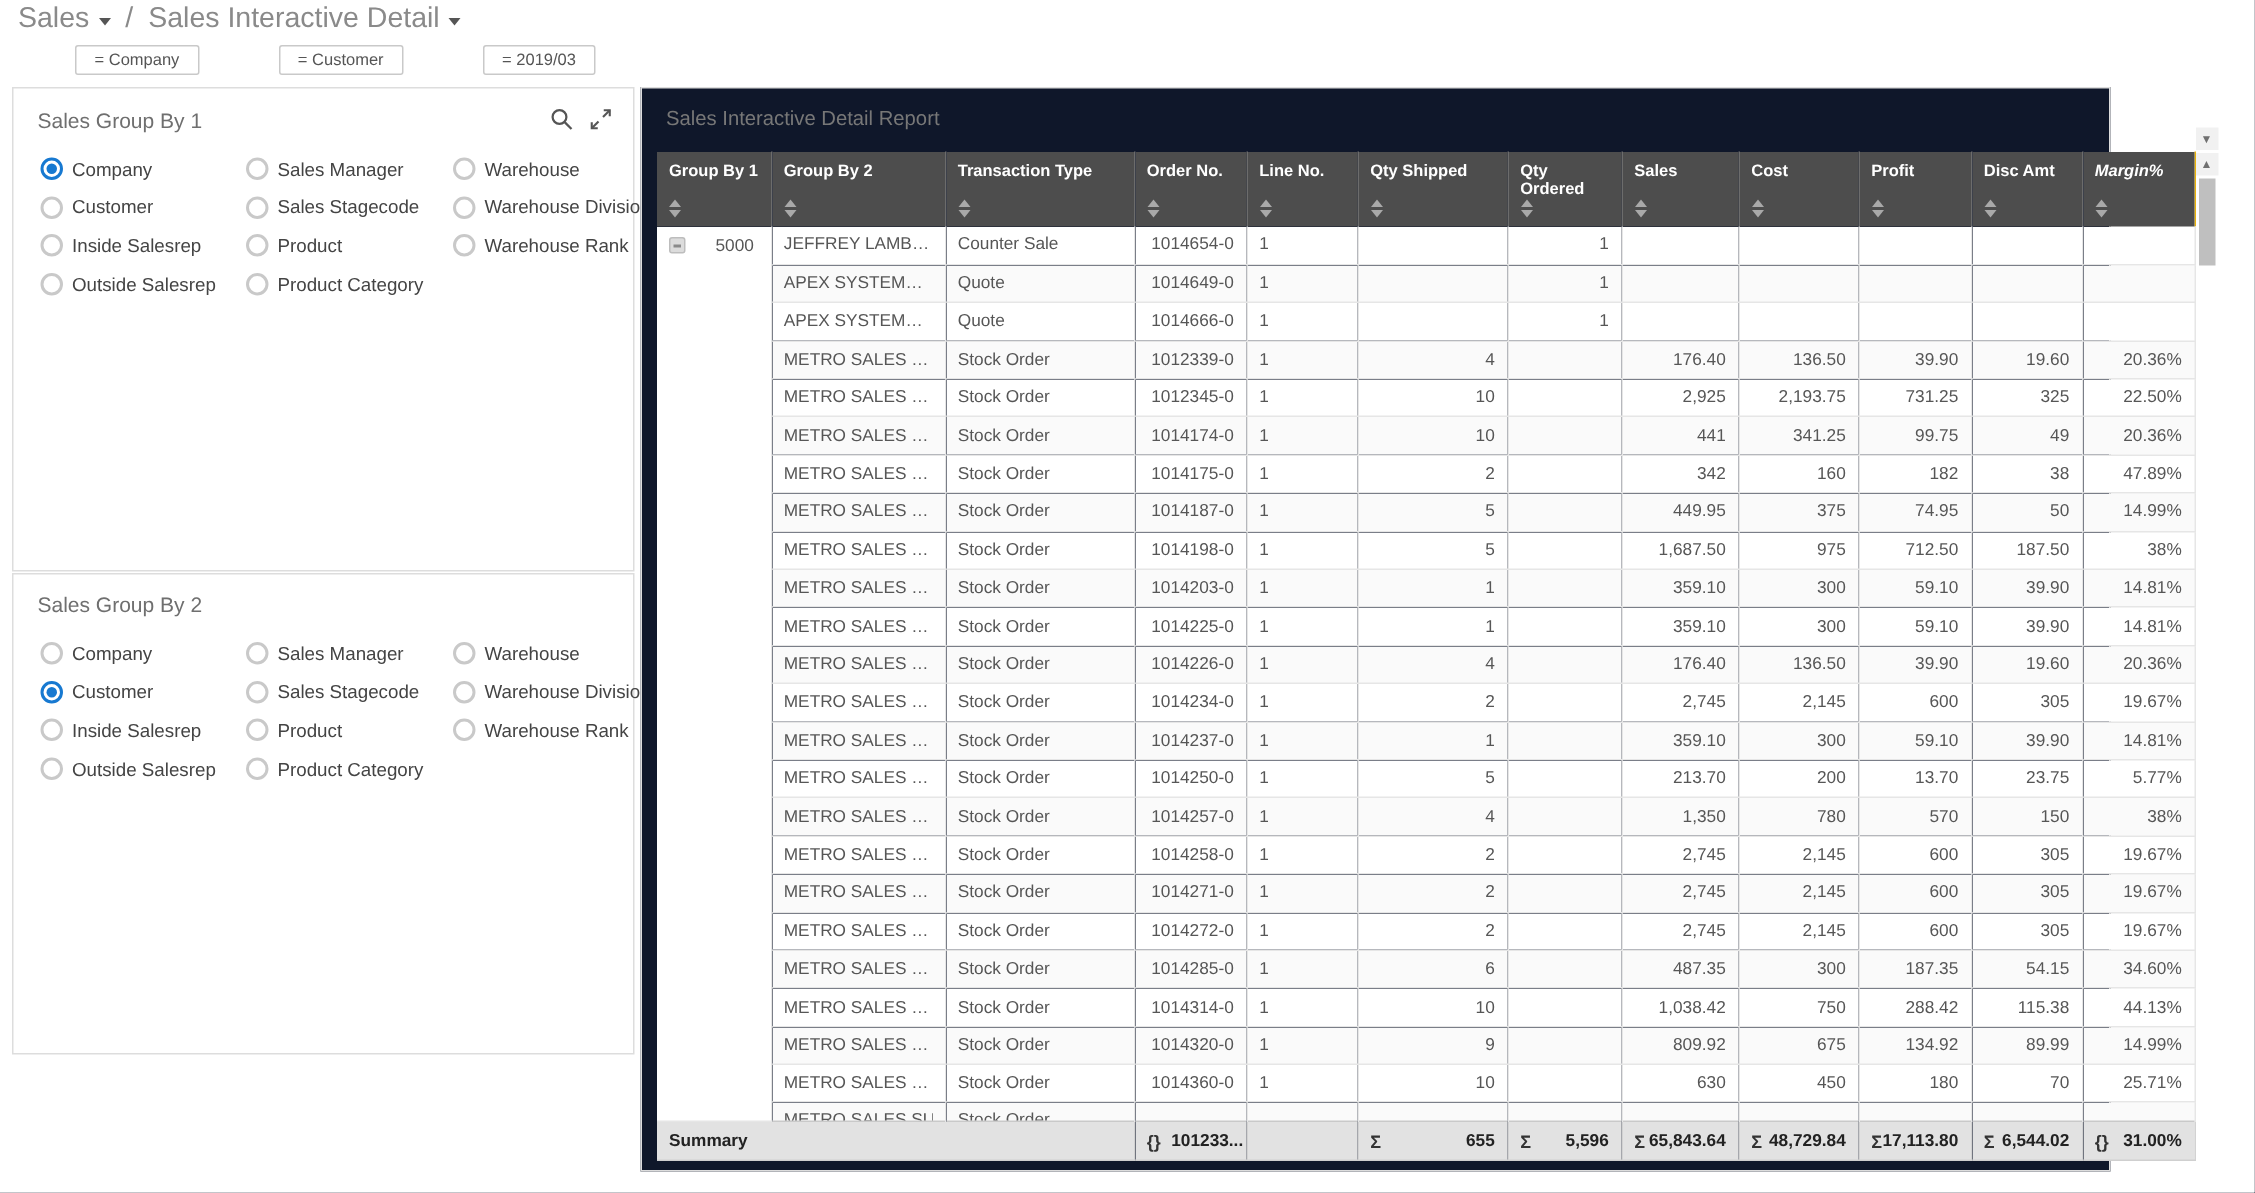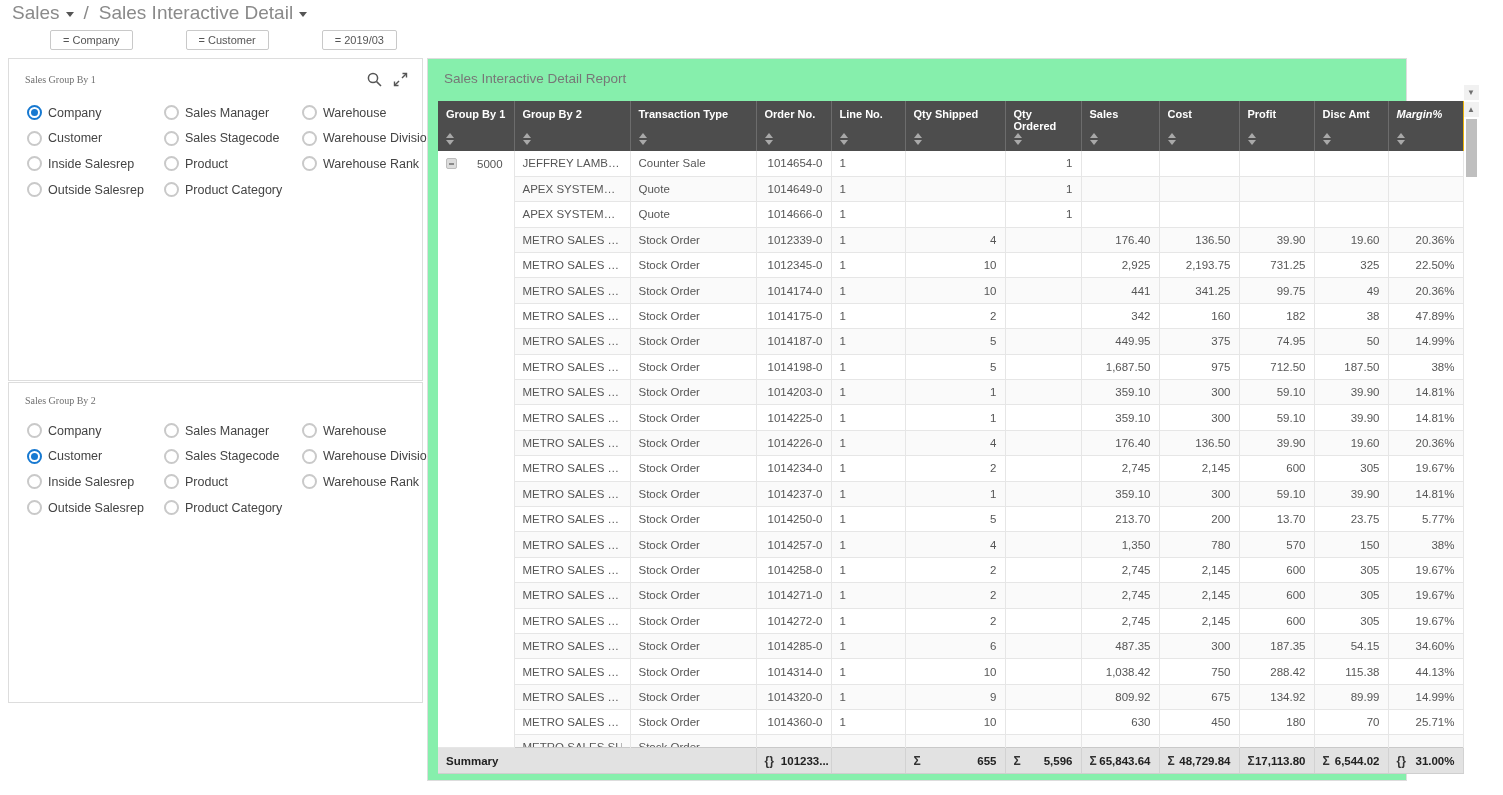--- a/index.html
+++ b/index.html
@@ -14,32 +14,32 @@
 
   
   .chips { position:absolute; left:10px; top:30px; display:flex; gap:13px; }
   .chip { border:1px solid #c9c9c9; border-radius:2px; background:#fff; font-size:11px; color:#555; padding:3px 12px 4px; height:20px; display:flex; align-items:center;margin-left:40px; }
 
   
   .panel { position:absolute; left:8px; width:415px; border:1px solid #ddd; background:#fff; }
   .p1 { top:58px; height:323px; }
   .p2 { top:382px; height:321px; }
   .panel-head { display:flex; justify-content:space-between; align-items:center; padding:12px 14px 4px 16px; }
-  .panel-title { font-size:10px; color:#6f6f6f;font-family:Liberation Serif, serif; }
+  .panel-title { font-size:14px; color:#6f6f6f; }
   .panel-icons { display:flex; gap:10px; align-items:center; }
   .icon-btn { cursor:pointer; display:inline-flex; }
   .radio-grid { display:grid; grid-template-columns:137px 138px 1fr; grid-auto-flow:column; grid-template-rows:repeat(4,25.6px); padding:8px 8px 8px 18px; }
   .radio-item { display:flex; align-items:center; gap:6px; cursor:pointer; }
   .radio { width:15px; height:15px; min-width:15px; border-radius:50%; border:2px solid #c9c9c9; background:#fff; position:relative; }
   .radio.on { border-color:#1779d1; }
   .radio.on::after { content:""; position:absolute; left:50%; top:50%; width:7px; height:7px; margin:-3.5px 0 0 -3.5px; border-radius:50%; background:#1779d1; }
   .radio-lbl { font-size:12.5px; color:#444; white-space:nowrap; }
 
   
-  .report { position:absolute; left:427px; top:58px; width:980px; height:723px; border:1px solid #ddd; background:#86efac; }
+  .report { position:absolute; left:427px; top:58px; width:980px; height:723px; border:1px solid #ddd; background:#0f172a; }
   .report-title { font-size:13.5px; color:#777; padding:12px 0 0 16px; }
   .grid-wrap { position:absolute; left:10px; top:42px; display:flex; align-items:flex-start; }
 
   table.grid { border-collapse:collapse; table-layout:fixed; width:1025px; font-size:11.5px; }
   table.grid th { background:#4d4d4d; color:#fff; font-size:11px; font-weight:bold; text-align:left; vertical-align:top; padding:7px 8px 4px; height:50px; border-right:1px solid #6c6c6c; position:relative; cursor:pointer; }
   table.grid th:last-child { border-right:1px solid #eab308;font-style:italic; }
   .sort { position:absolute; left:8px; bottom:6px; display:flex; flex-direction:column; gap:2px; }
   .sort i { display:block; width:0; height:0; border-left:4.5px solid transparent; border-right:4.5px solid transparent; }
   .sort .su { border-bottom:5px solid #a9a9a9; }
   .sort .sd { border-top:5px solid #a9a9a9; }

